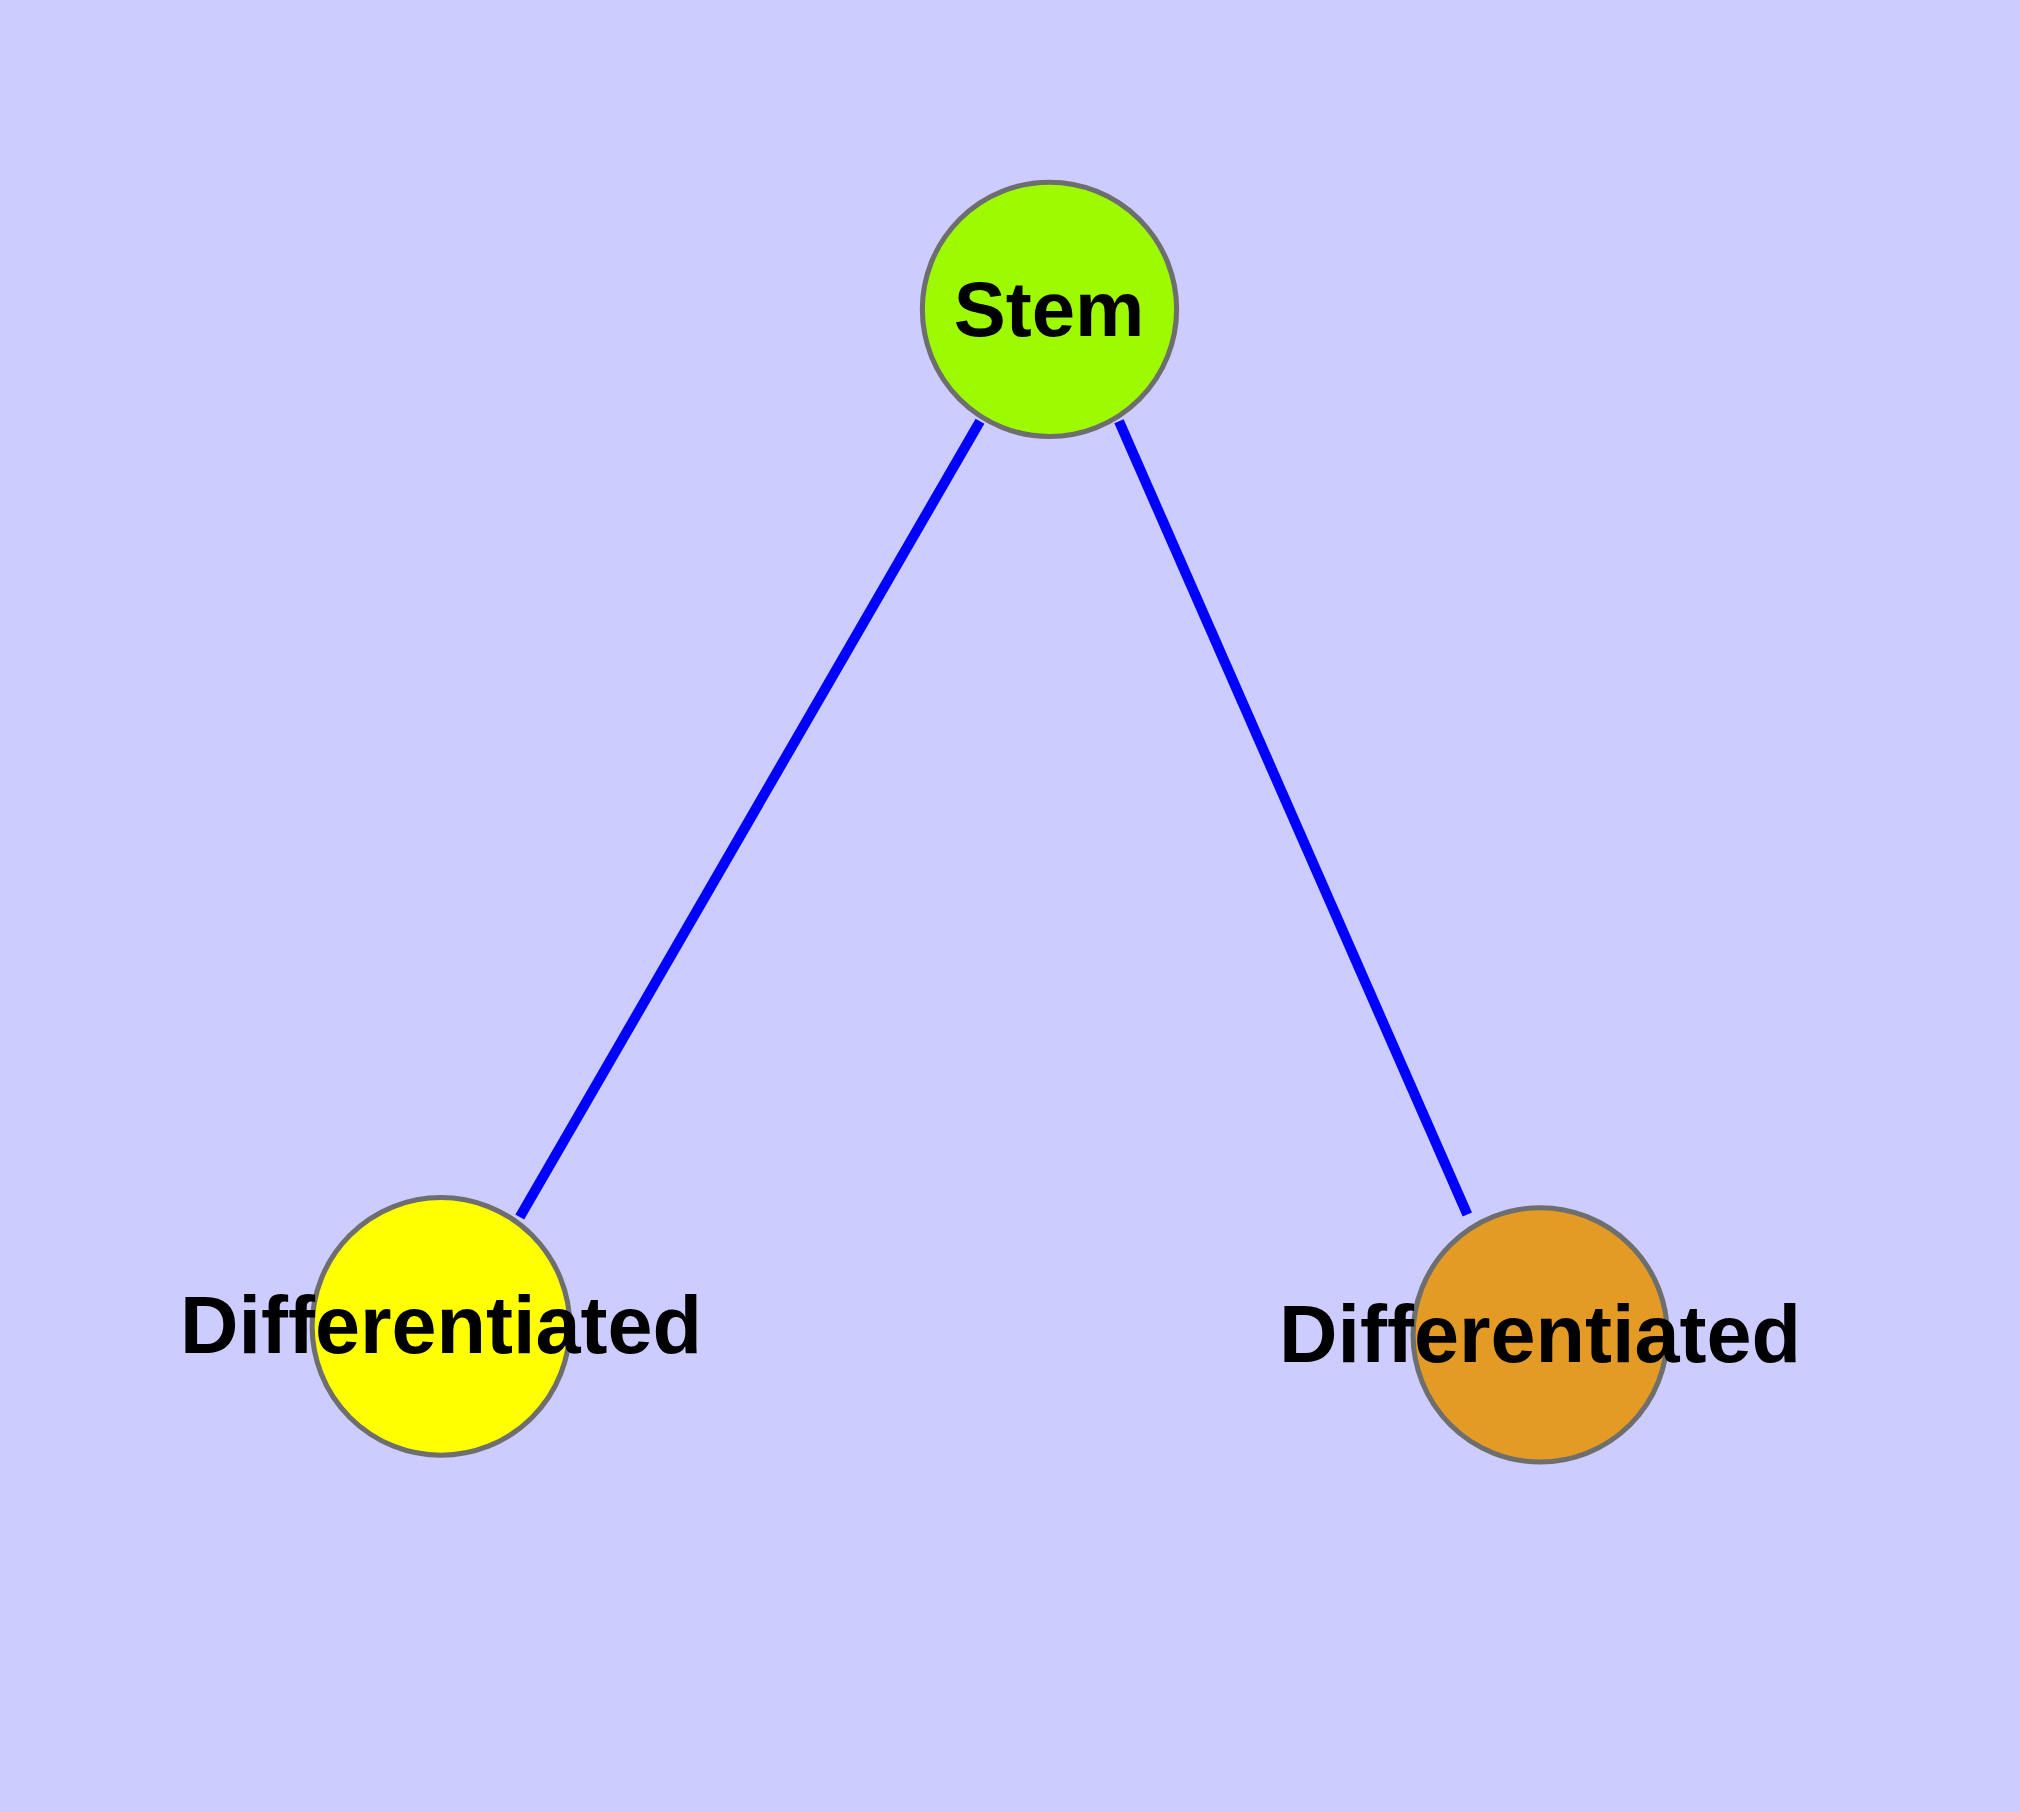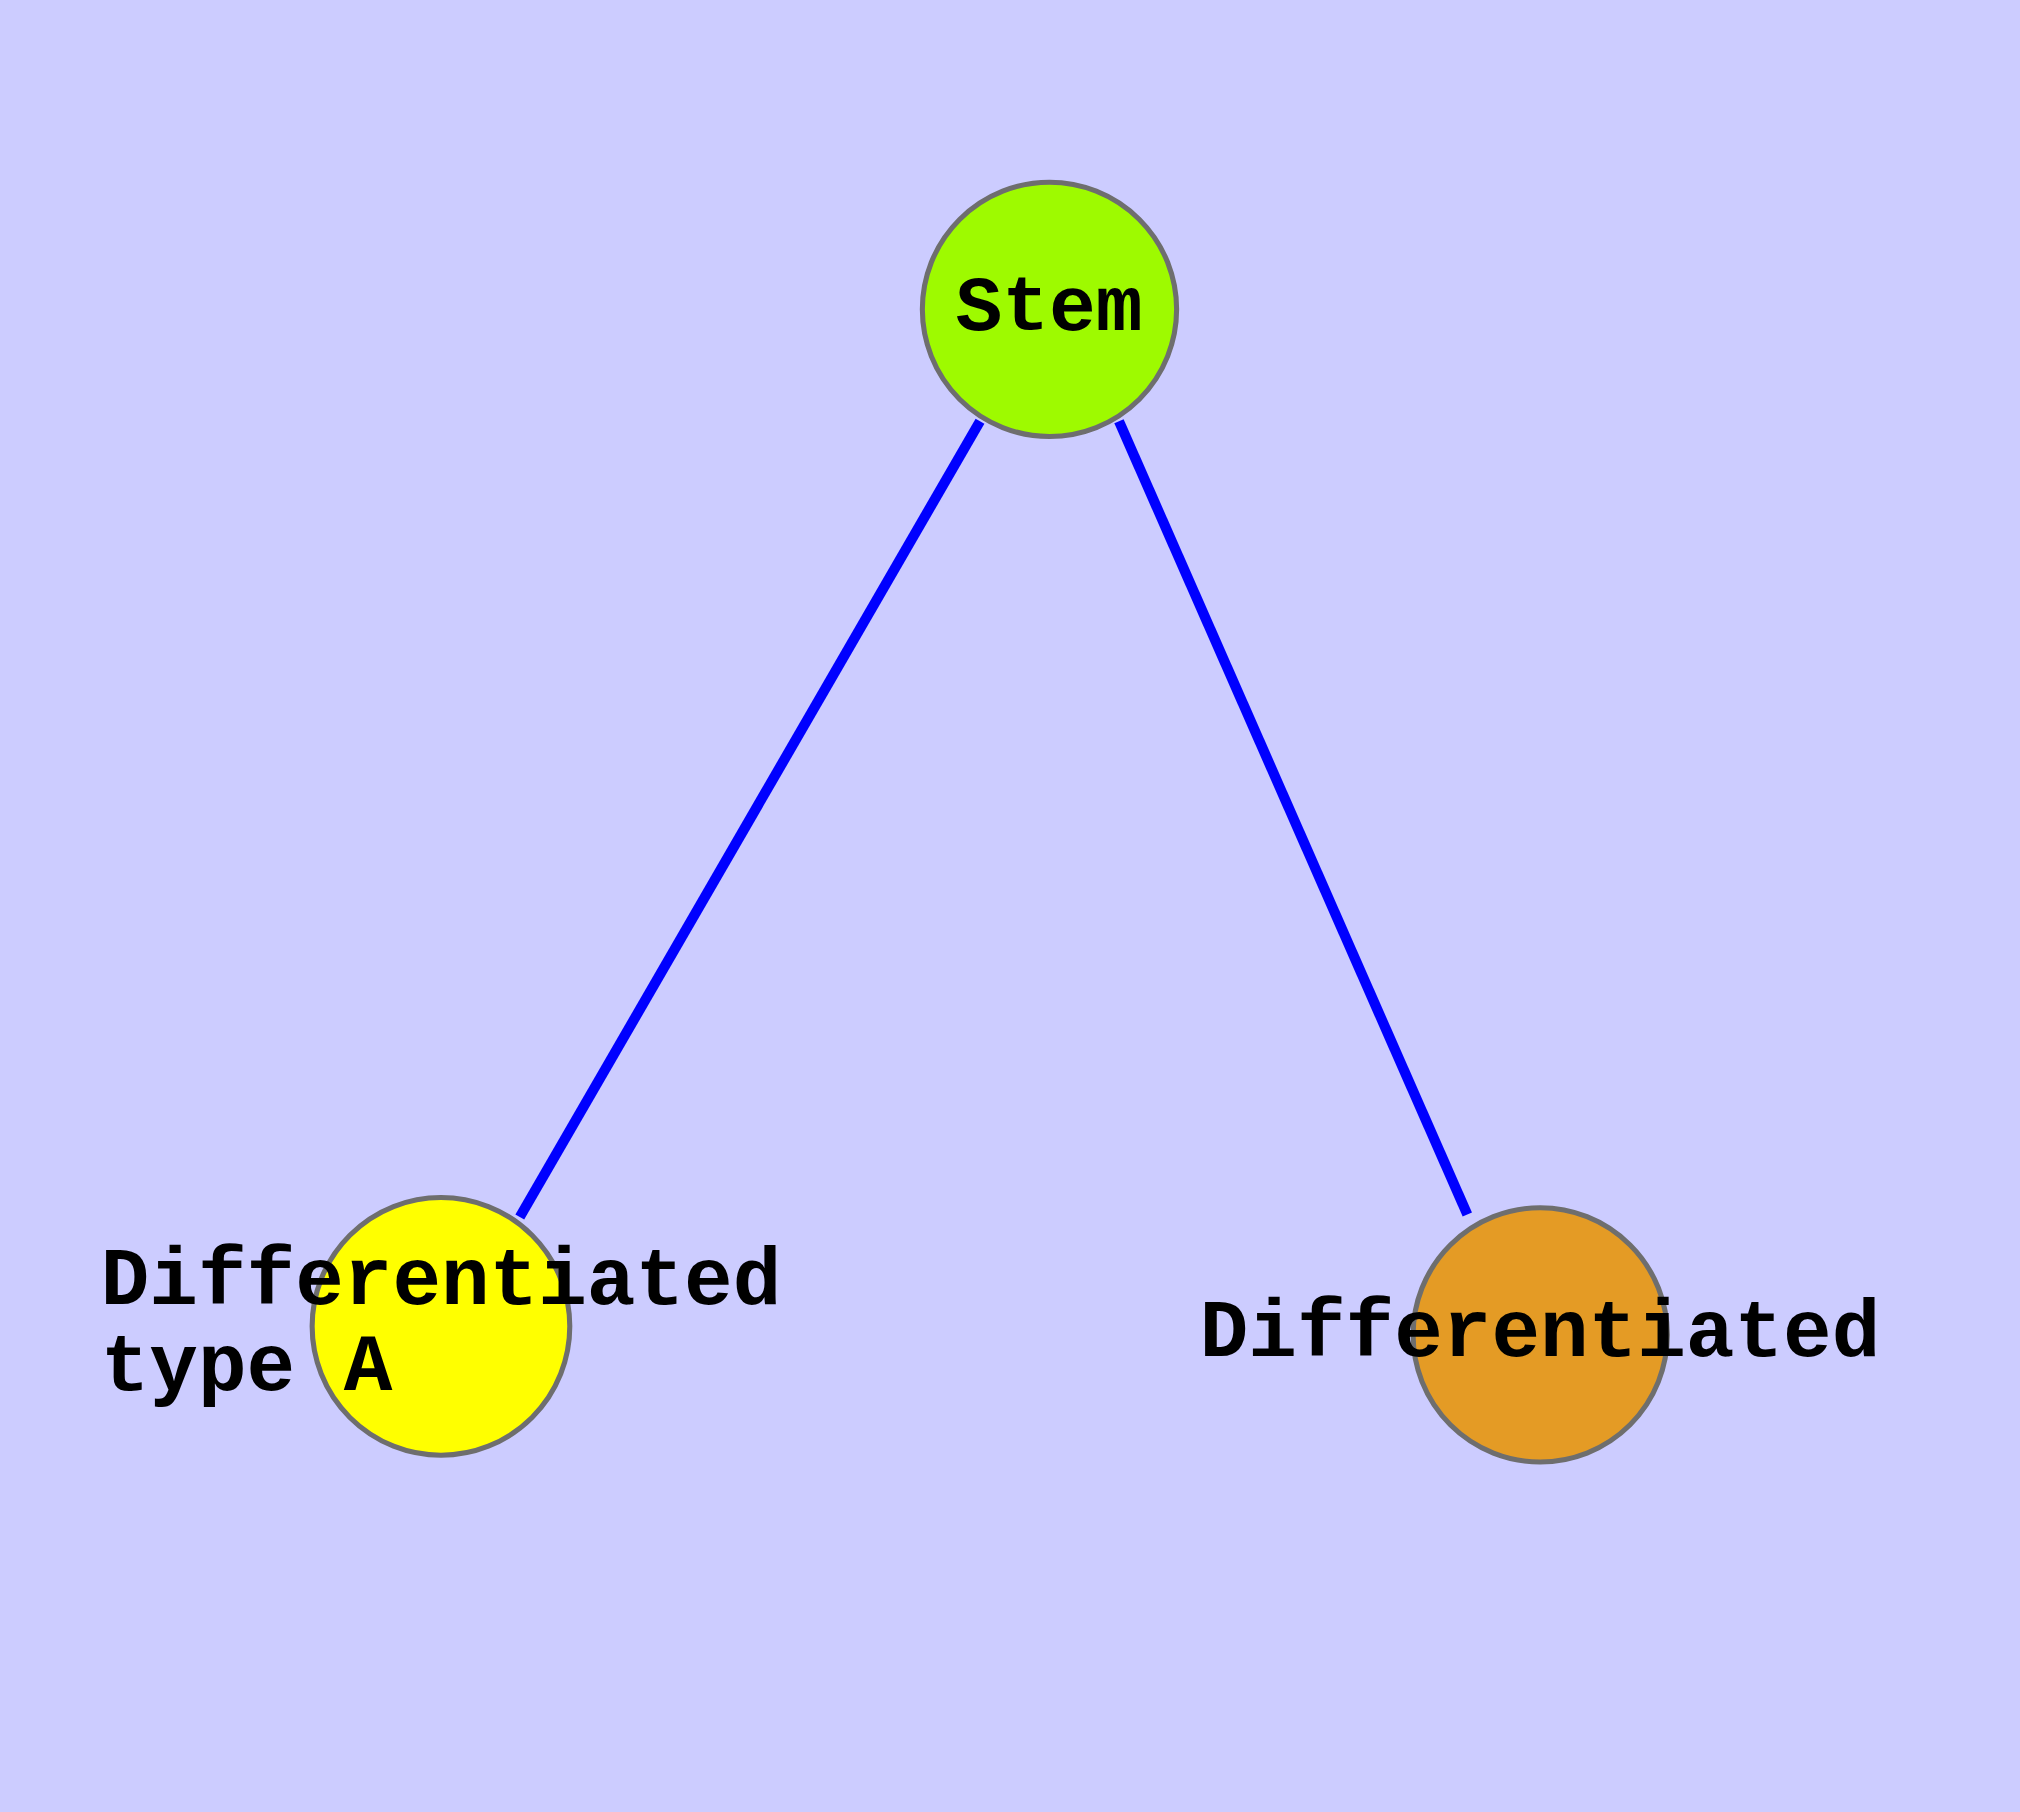--- a/index.html
+++ b/index.html
@@ -19,24 +19,24 @@
     position: absolute;
     top: 0;
     left: 0;
     width: 2021px;
     height: 1812px;
     display: block;
   }
   .node-label {
     position: absolute;
     color: #000000;
-    font-family: Liberation Mono, monospace;
+    font-family: Liberation Sans, sans-serif;
     font-weight: bold;
     line-height: 1.06;
-    text-align: left;
+    text-align: center;
     white-space: pre;
     pointer-events: none;
     transform: translate(-50%, -50%);
   }
   #label-stem      { font-size: 78px; }
   #label-diff-a    { font-size: 81px; }
   #label-diff-b    { font-size: 81px; }
 </style>
 </head>
 <body>
@@ -53,18 +53,18 @@
 
     <g id="nodes-group">
       <circle id="node-stem" cx="1238" cy="365" r="150" fill="#9efa00" stroke="#6e6e6e" stroke-width="6"></circle>
       <circle id="node-diff-a" cx="520" cy="1565" r="152" fill="#ffff00" stroke="#6e6e6e" stroke-width="6"></circle>
       <circle id="node-diff-b" cx="1817" cy="1575" r="150" fill="#e49b25" stroke="#6e6e6e" stroke-width="6"></circle>
     </g>
   </svg>
 
   <div class="node-label" id="label-stem" style="left: 1049px; top: 309px; color: rgb(0, 0, 0);"><span>Stem</span></div>
 
-  <div class="node-label" id="label-diff-a" style="left: 441px; top: 1326px; color: rgb(0, 0, 0);"><span>Differentiated</span><br><span>type A</span></div>
+  <div class="node-label" id="label-diff-a" style="left: 441px; top: 1326px; color: rgb(0, 0, 0);"><span>Differentiated</span><br></div>
 
   <div class="node-label" id="label-diff-b" style="left: 1540px; top: 1335px; color: rgb(0, 0, 0);"><span>Differentiated</span><br></div>
 
 </div>
 
 
 </body></html>

